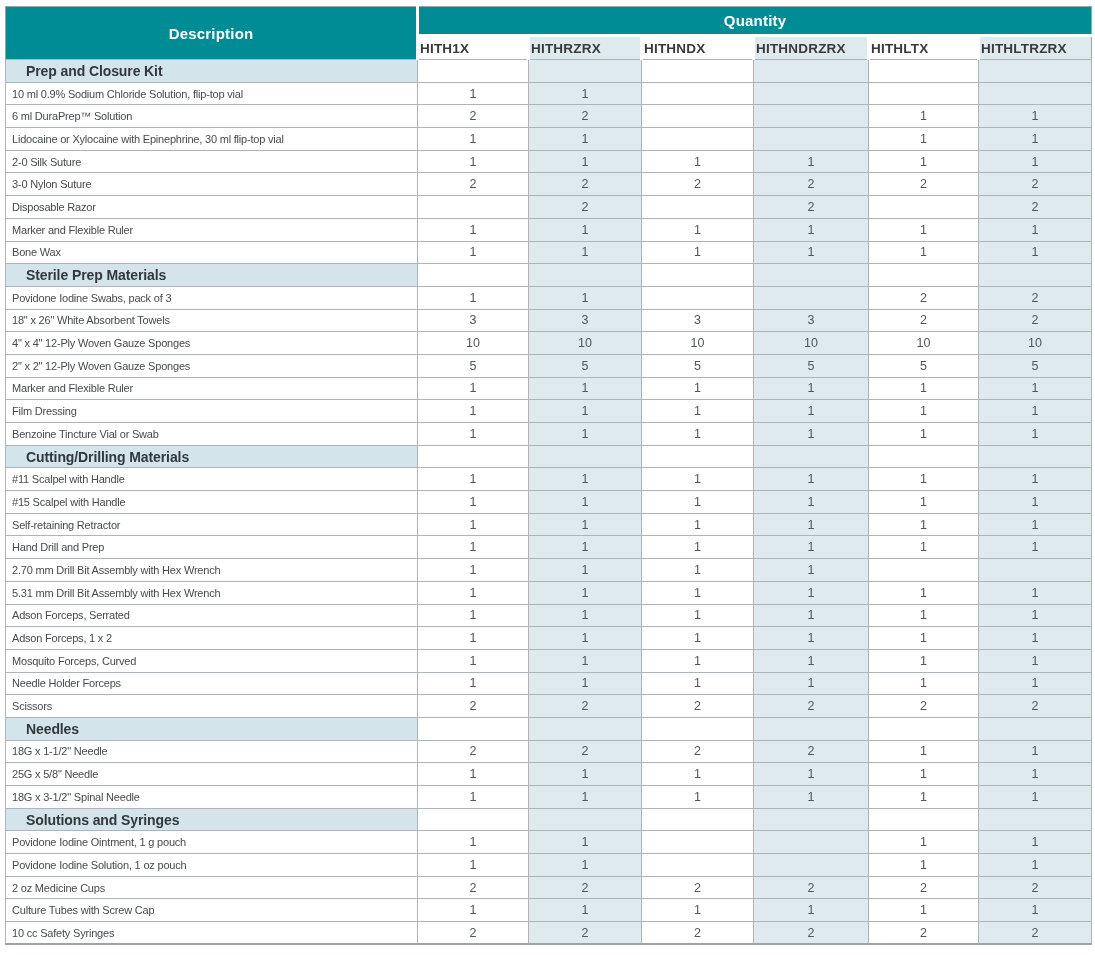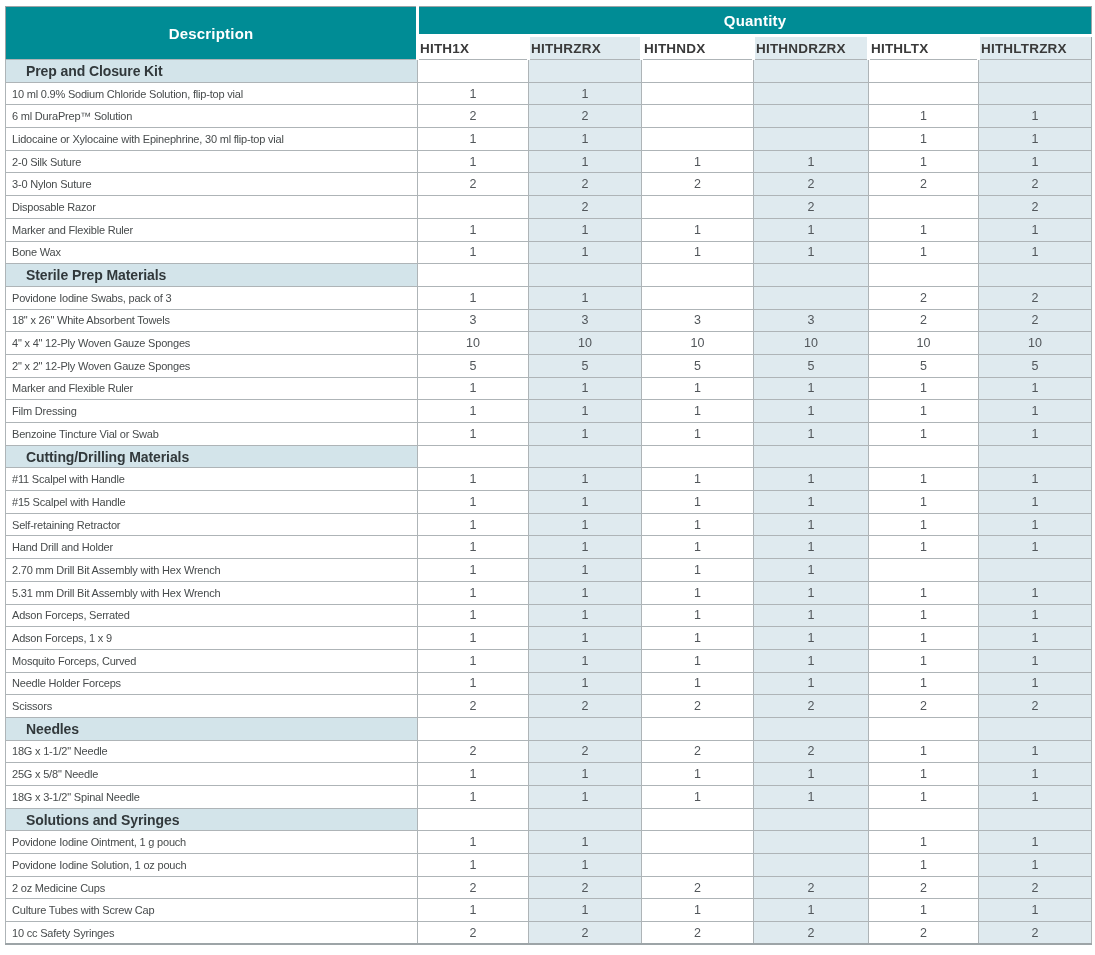--- a/index.html
+++ b/index.html
@@ -304,21 +304,21 @@
         <tr>
           <td class="desc">Self-retaining Retractor</td>
           <td class="qty">1</td>
           <td class="qty shade">1</td>
           <td class="qty">1</td>
           <td class="qty shade">1</td>
           <td class="qty">1</td>
           <td class="qty shade">1</td>
         </tr>
         <tr>
-          <td class="desc">Hand Drill and Holder</td>
+          <td class="desc">Hand Drill and Prep</td>
           <td class="qty">1</td>
           <td class="qty shade">1</td>
           <td class="qty">1</td>
           <td class="qty shade">1</td>
           <td class="qty">1</td>
           <td class="qty shade">1</td>
         </tr>
         <tr>
           <td class="desc">2.70 mm Drill Bit Assembly with Hex Wrench</td>
           <td class="qty">1</td>
@@ -340,21 +340,21 @@
         <tr>
           <td class="desc">Adson Forceps, Serrated</td>
           <td class="qty">1</td>
           <td class="qty shade">1</td>
           <td class="qty">1</td>
           <td class="qty shade">1</td>
           <td class="qty">1</td>
           <td class="qty shade">1</td>
         </tr>
         <tr>
-          <td class="desc">Adson Forceps, 1 x 9</td>
+          <td class="desc">Adson Forceps, 1 x 2</td>
           <td class="qty">1</td>
           <td class="qty shade">1</td>
           <td class="qty">1</td>
           <td class="qty shade">1</td>
           <td class="qty">1</td>
           <td class="qty shade">1</td>
         </tr>
         <tr>
           <td class="desc">Mosquito Forceps, Curved</td>
           <td class="qty">1</td>

